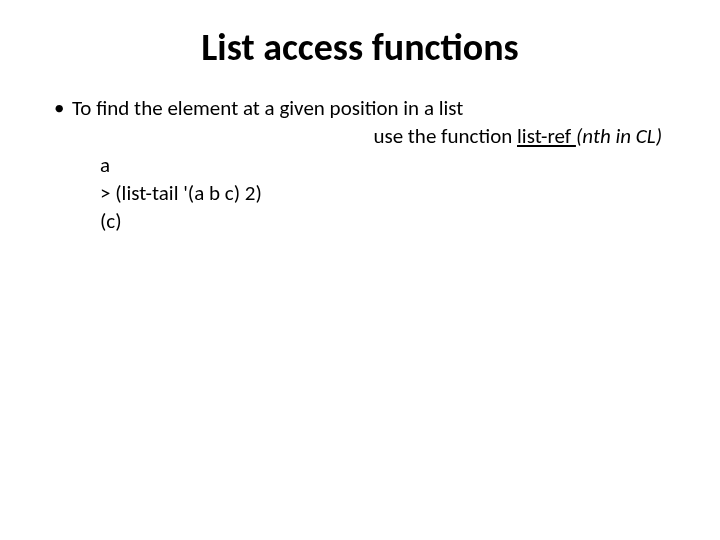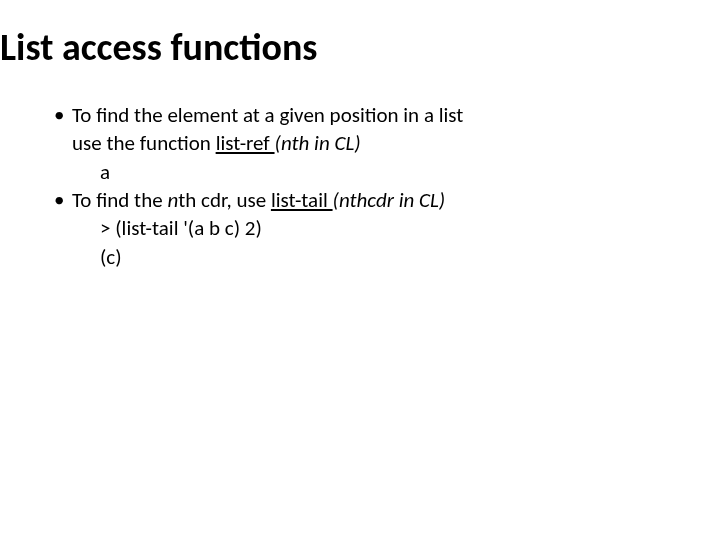--- a/index.html
+++ b/index.html
@@ -5,43 +5,44 @@
   * { margin: 0; padding: 0; box-sizing: border-box; }
   body {
     width: 720px;
     height: 540px;
     background: #fff;
     font-family: Calibri, "Segoe UI", Arial, sans-serif;
     color: #000;
     position: relative;
   }
   .title {
-    text-align: left;
+    text-align: center;
     font-size: 38px;
     font-weight: bold;
     margin-top: 24px;
-    margin-bottom: 31px;
+    margin-bottom: 24px;
   }
   .content {
     padding: 0 58px 0 72px;
     font-size: 21px;
     line-height: 1.35;
   }
   .bullet-line {
     position: relative;
     padding-left: 0;
   }
   .bullet-line::before {
     content: "•";
     position: absolute;
     left: -18px;
     top: 0;
   }
   .cont {
     padding-left: 0;
+    text-align: right;
   }
   .code-line {
     padding-left: 28px;
   }
   .result-line {
     padding-left: 28px;
   }
   .u { text-decoration: underline; }
   .i { font-style: italic; }
 </style>
@@ -51,20 +52,17 @@
 <div class="title">List access functions</div>
 
 <div class="content">
 
   <div class="bullet-line">To find the element at a given position in a list</div>
   <div class="cont">
     <span>use the function </span><span class="u">list-ref </span><span class="i">(nth in CL)</span>
   </div>
   <div class="result-line">a</div>
 
-  <div class="bullet-line">
-    <span>To find the </span><span class="i">n</span><span>th cdr,  use </span><span class="u">list-tail </span><span class="i">(nthcdr in CL)</span>
-  </div>
   <div class="code-line">&gt; (list-tail  '(a  b  c) 2)</div>
   <div class="result-line">(c)</div>
 
 
 </div>
 
 </body></html>

